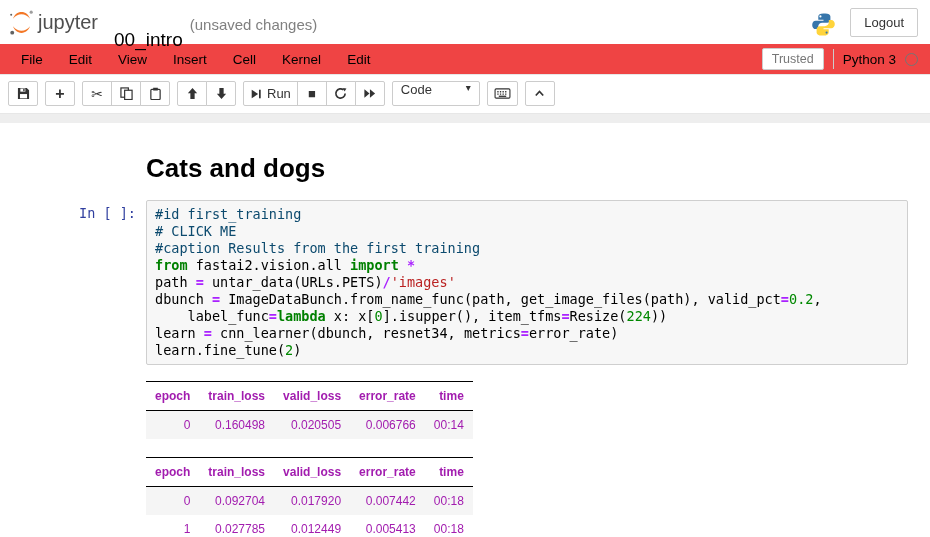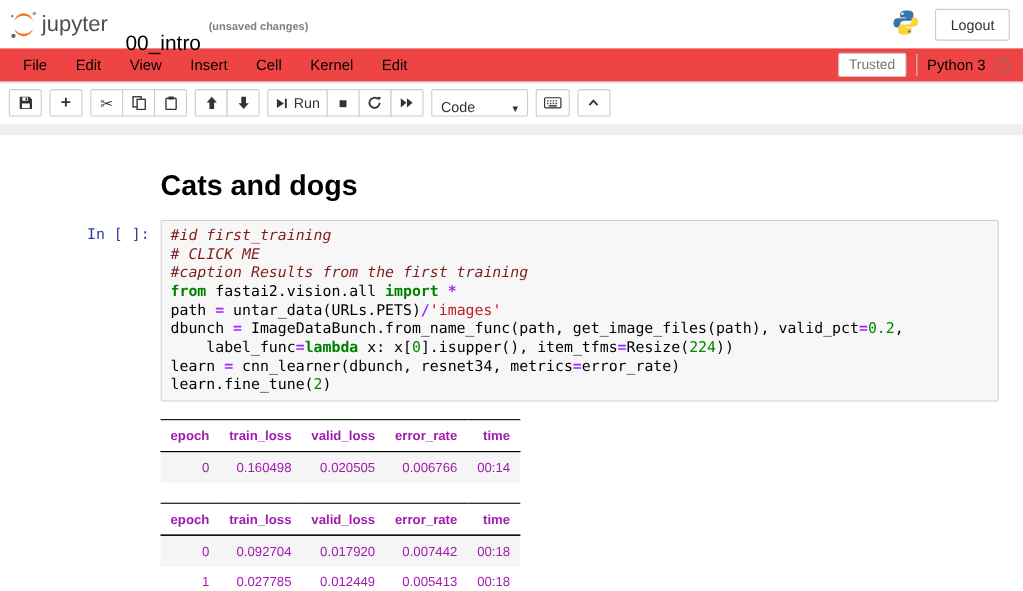--- a/index.html
+++ b/index.html
@@ -7,22 +7,22 @@
   body {
     font-family: "Liberation Sans", "DejaVu Sans", sans-serif;
     background: #fff; overflow: hidden; color: #000;
   }
 
   
   #header-bar { display: flex; align-items: center; height: 44px; padding: 0 12px 0 8px; background: #fff; }
   .logo { display: flex; align-items: center; gap: 3px; cursor: pointer; }
   .logo-text { font-size: 20px; color: #4e4e4e; }
   #nb-name { font-size: 19px; color: #000; margin-left: 16px; cursor: pointer; margin-top: 36px; }
-  #autosave { font-size: 10px; color: #808080; margin-left: 7px; margin-top: 5px; font-weight: bold; }
-  .header-right { margin-left: auto; display: flex; align-items: flex-start; gap: 14px; }
+  #autosave { font-size: 15px; color: #808080; margin-left: 7px; margin-top: 5px; }
+  .header-right { margin-left: auto; display: flex; align-items: flex-end; gap: 14px; }
   #logout { background: #fff; border: 1px solid #ccc; border-radius: 2px; padding: 6px 13px; font-size: 13px; color: #333; cursor: pointer; font-family: inherit; }
 
   
   #menubar { display: flex; align-items: center; height: 31px; border-bottom: 1px solid #e7e7e7; padding: 0 8px; background: #ef4444; }
   #menubar ul { list-style: none; display: flex; }
   #menubar li { padding: 6px 13px; font-size: 13.5px; color: #000; cursor: pointer; }
   .menubar-right { margin-left: auto; display: flex; align-items: center; gap: 9px; padding-right: 4px; }
   #trusted { font-size: 12.5px; color: #777; border: 1px solid #ccc; border-radius: 2px; background: #fff; padding: 3px 9px; font-family: inherit; }
   .mb-divider { width: 1px; height: 20px; background: #ccc; }
   #kernel-name { font-size: 13.5px; color: #000; }
@@ -36,21 +36,21 @@
     min-width: 30px; height: 25px; background: #fff; border: 1px solid #ccc;
     color: #333; font-size: 13px; cursor: pointer; padding: 0 6px; border-radius: 2px;
     font-family: inherit;
   }
   .btn-group .tb-btn { border-radius: 0; }
   .btn-group .tb-btn + .tb-btn { margin-left: -1px; }
   .btn-group .tb-btn:first-child { border-radius: 2px 0 0 2px; }
   .btn-group .tb-btn:last-child { border-radius: 0 2px 2px 0; }
   .glyph { font-size: 13px; line-height: 1; }
   #cell-type {
-    display: flex; align-items: flex-end; justify-content: space-between;
+    display: flex; align-items: flex-start; justify-content: space-between;
     width: 88px; height: 25px; border: 1px solid #ccc; border-radius: 2px;
     background: #fff; font-size: 13px; padding: 0 8px; color: #333; cursor: pointer;
   }
   #cell-type .caret { font-size: 10px; color: #333; }
 
   
   #site { background: #eee; height: 425px; padding-top: 9px; overflow: hidden; }
   #notebook { background: #fff; min-height: 100%; padding: 14px 0 30px; }
 
   .cell { display: flex; padding: 4px 22px 4px 0; }
@@ -59,21 +59,21 @@
     font-family: "DejaVu Sans Mono", "Liberation Mono", monospace;
     font-size: 13.5px; color: #303f9f; line-height: 1.3; white-space: pre;
   }
   .md-cell h1 { font-size: 26px; font-weight: bold; color: #000; margin: 12px 0 8px; }
 
   .input-box { flex: 1; border: 1px solid #cfcfcf; border-radius: 2px; background: #f7f7f7; padding: 5px 8px; cursor: text; }
   .cm-line {
     font-family: "DejaVu Sans Mono", "Liberation Mono", monospace;
     font-size: 13.5px; line-height: 17px; white-space: pre; color: #000;
   }
-  .tok-com { color: #7f1d1d; font-style: italic; }
+  .tok-com { color: #0c4a6e; }
   .tok-kw  { color: #008000; font-weight: bold; }
   .tok-op  { color: #AA22FF; font-weight: bold; }
   .tok-str { color: #BA2121; }
   .tok-num { color: #008800; }
 
   .output-area { margin-left: 146px; padding-top: 12px; }
   table.df { border-collapse: collapse; font-size: 12px; color: #a21caf; margin-bottom: 18px; }
   table.df th, table.df td { padding: 7px 9px; text-align: right; line-height: normal; border: none; }
   table.df th { font-weight: bold; }
   table.df thead tr { border-top: 1px solid #000; border-bottom: 1px solid #000; }

